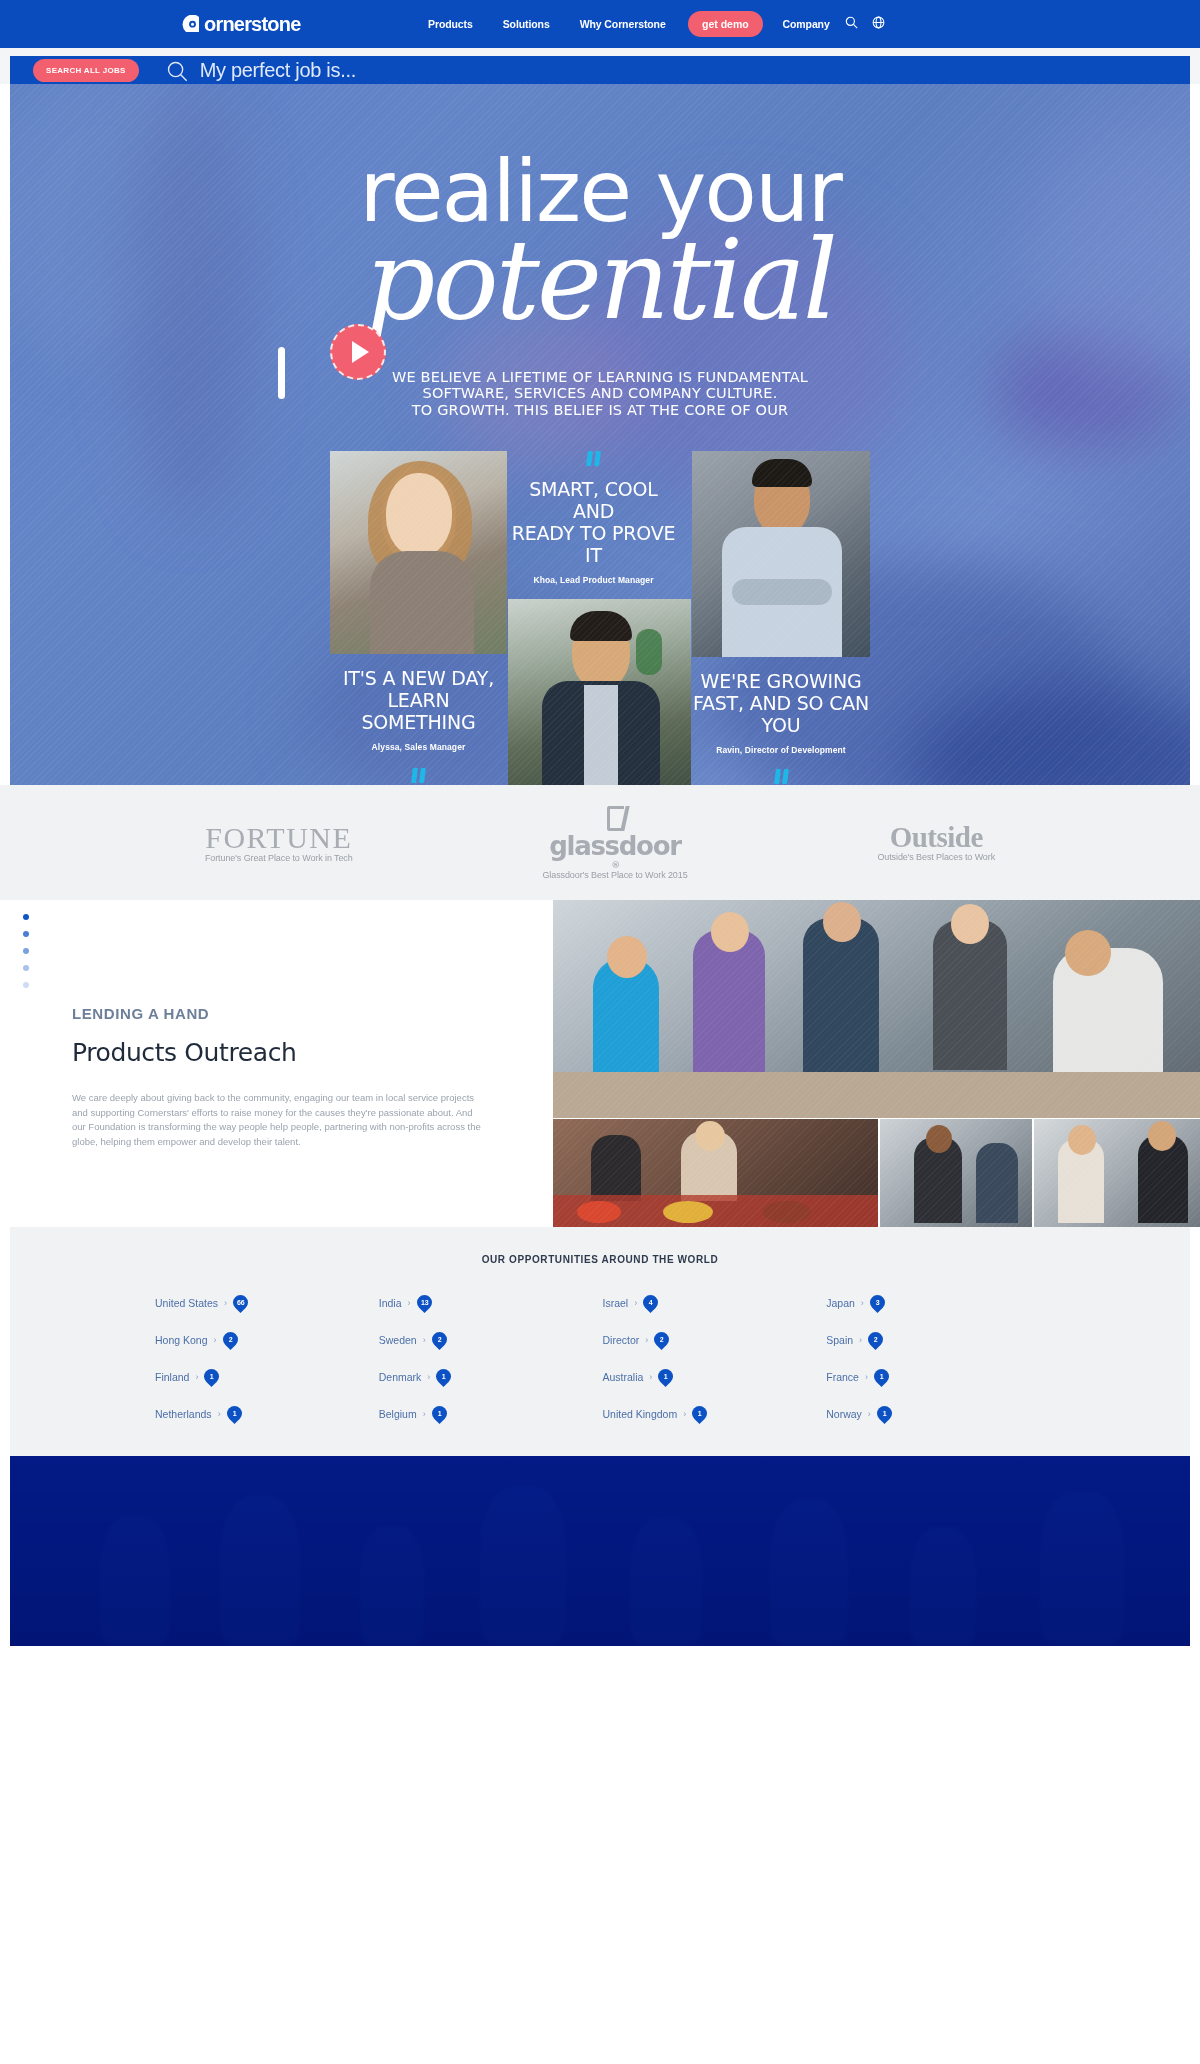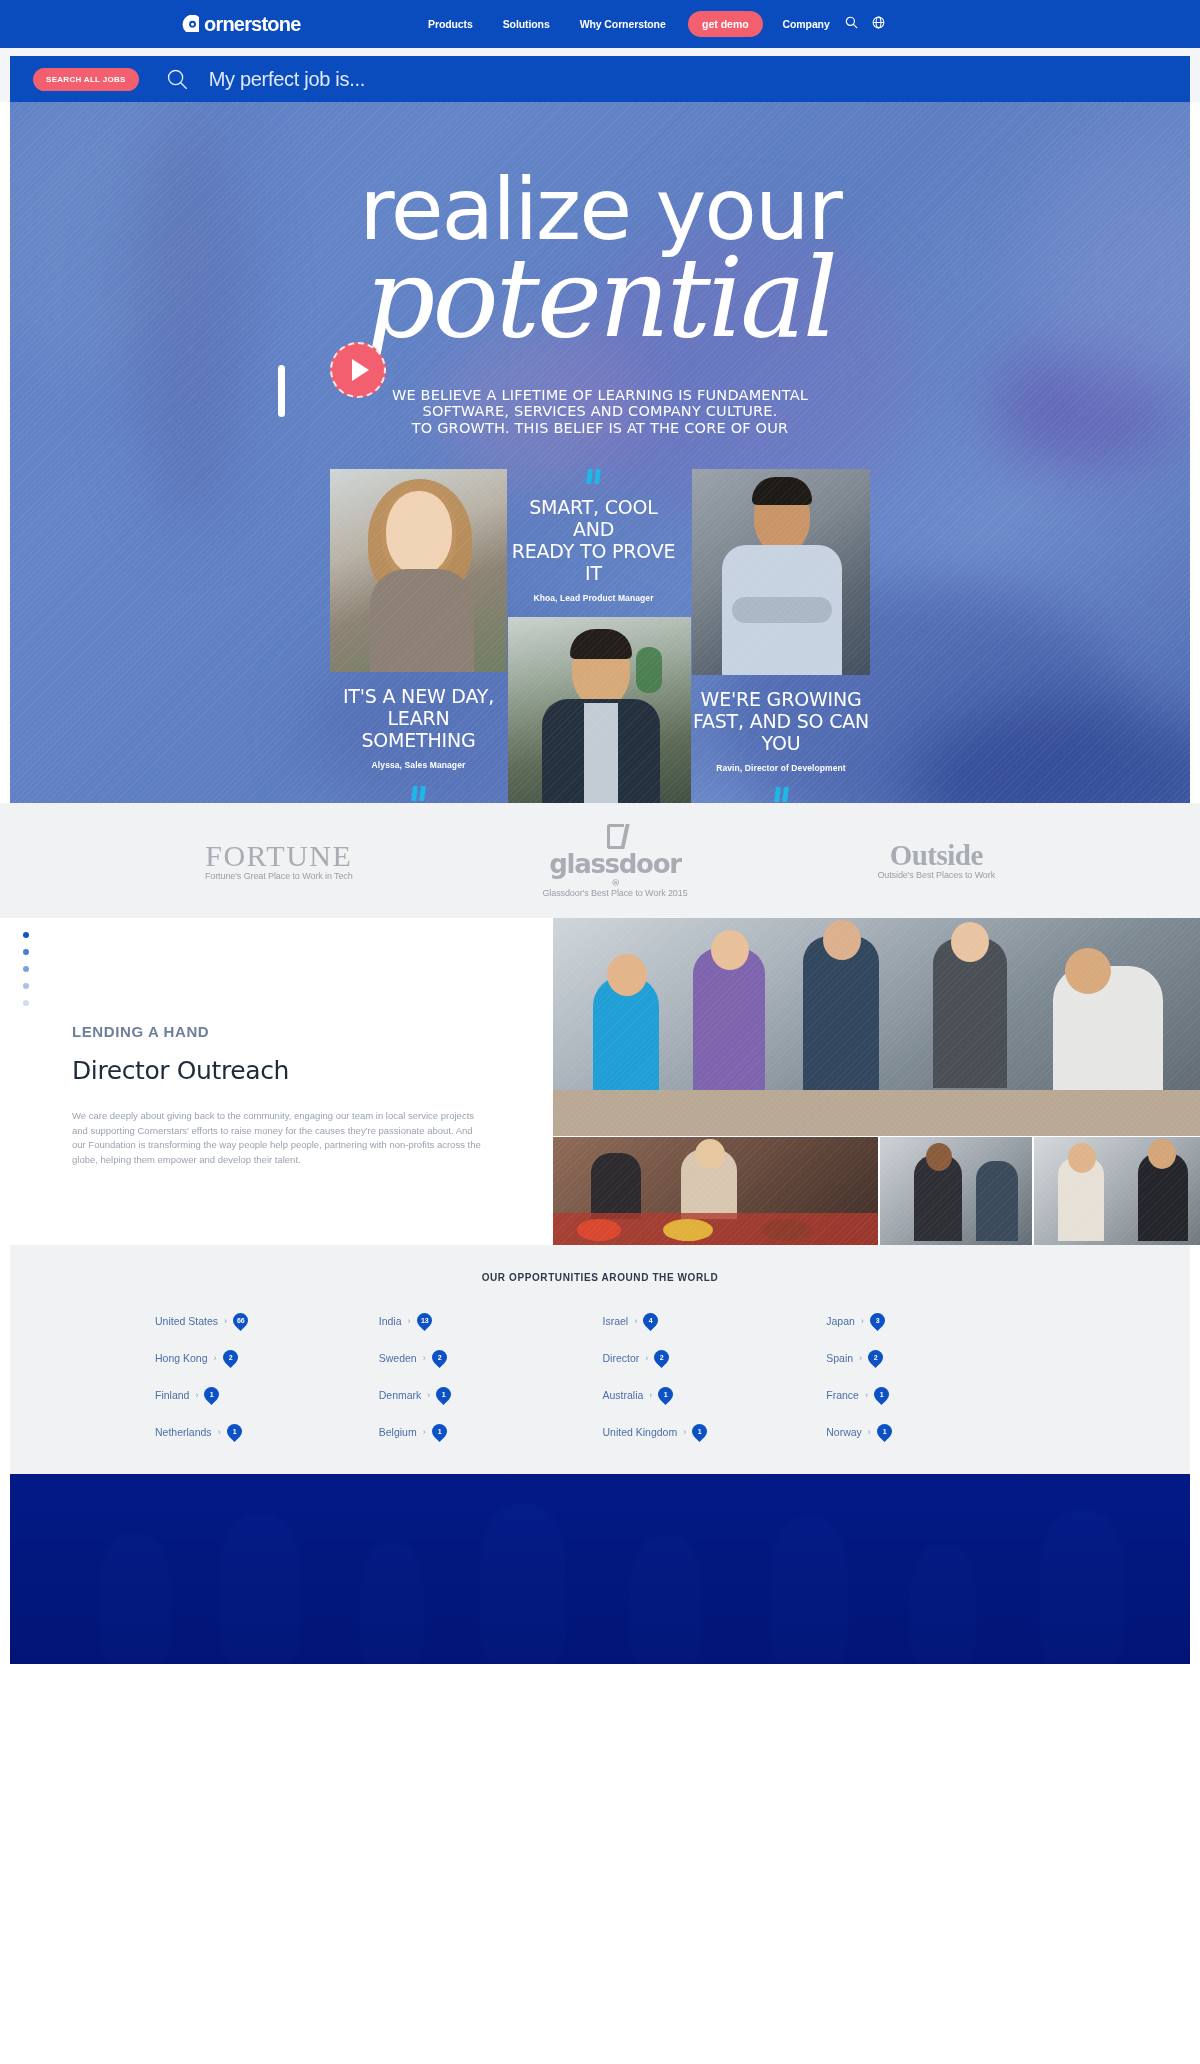--- a/index.html
+++ b/index.html
@@ -72,41 +72,41 @@
     height: 48px;
     display: flex;
     align-items: center;
     gap: 14px;
   }
 
   
   .searchband-wrap { background: #f4f5f7; padding: 8px 0 0 0; }
   .searchband {
     margin: 0 10px;
-    height: 46px;
+    height: 28px;
     background: #0a4bbd;
     display: flex;
     align-items: center;
     padding-left: 23px;
     gap: 28px;
   }
   .btn-searchjobs {
     background: #f2606f;
     color: #fff;
     border: none;
     border-radius: 13px;
     padding: 7px 13px;
     font-size: 8px;
     font-weight: bold;
     letter-spacing: 0.3px;
     font-family: "Liberation Sans", sans-serif;
     cursor: pointer;
     white-space: nowrap;
   }
-  .search-input-wrap { display: flex; align-items: center; gap: 21px; flex: 1; }
+  .search-input-wrap { display: flex; align-items: flex-end; gap: 12px; flex: 1; }
   .search-input-wrap svg { display: block; flex: 0 0 auto; }
   .search-input {
     background: transparent;
     border: none;
     outline: none;
     color: #dce7f8;
     font-size: 20px;
     font-family: "Liberation Sans", sans-serif;
     font-weight: 300;
     width: 500px;
@@ -562,21 +562,21 @@
   <div class="dots">
     <i></i>
     <i></i>
     <i></i>
     <i></i>
     <i></i>
   </div>
 
   <div class="co-text">
     <div class="co-eyebrow">LENDING A HAND</div>
-    <div class="co-title">Director Outreach</div>
+    <div class="co-title">Products Outreach</div>
     <div class="co-body">We care deeply about giving back to the community, engaging our team in local service projects and supporting Cornerstars' efforts to raise money for the causes they're passionate about. And our Foundation is transforming the way people help people, partnering with non-profits across the globe, helping them empower and develop their talent.</div>
   </div>
 
   <div class="co-photos">
     <div class="ph" style="position:absolute;left:0;top:0;width:647px;height:218px;
          background:linear-gradient(150deg,#cfd6db 0%,#a9b2ba 30%,#7e8a93 60%,#5b646c 100%);">
       <div style="position:absolute;left:40px;top:58px;width:66px;height:118px;border-radius:30px 30px 0 0;background:#1f9fd6;"></div>
       <div style="position:absolute;left:54px;top:36px;width:40px;height:42px;border-radius:50%;background:#e3b389;"></div>
       <div style="position:absolute;left:140px;top:30px;width:72px;height:150px;border-radius:26px 26px 0 0;background:#7e63ad;"></div>
       <div style="position:absolute;left:158px;top:12px;width:38px;height:40px;border-radius:50%;background:#e8c09a;"></div>

